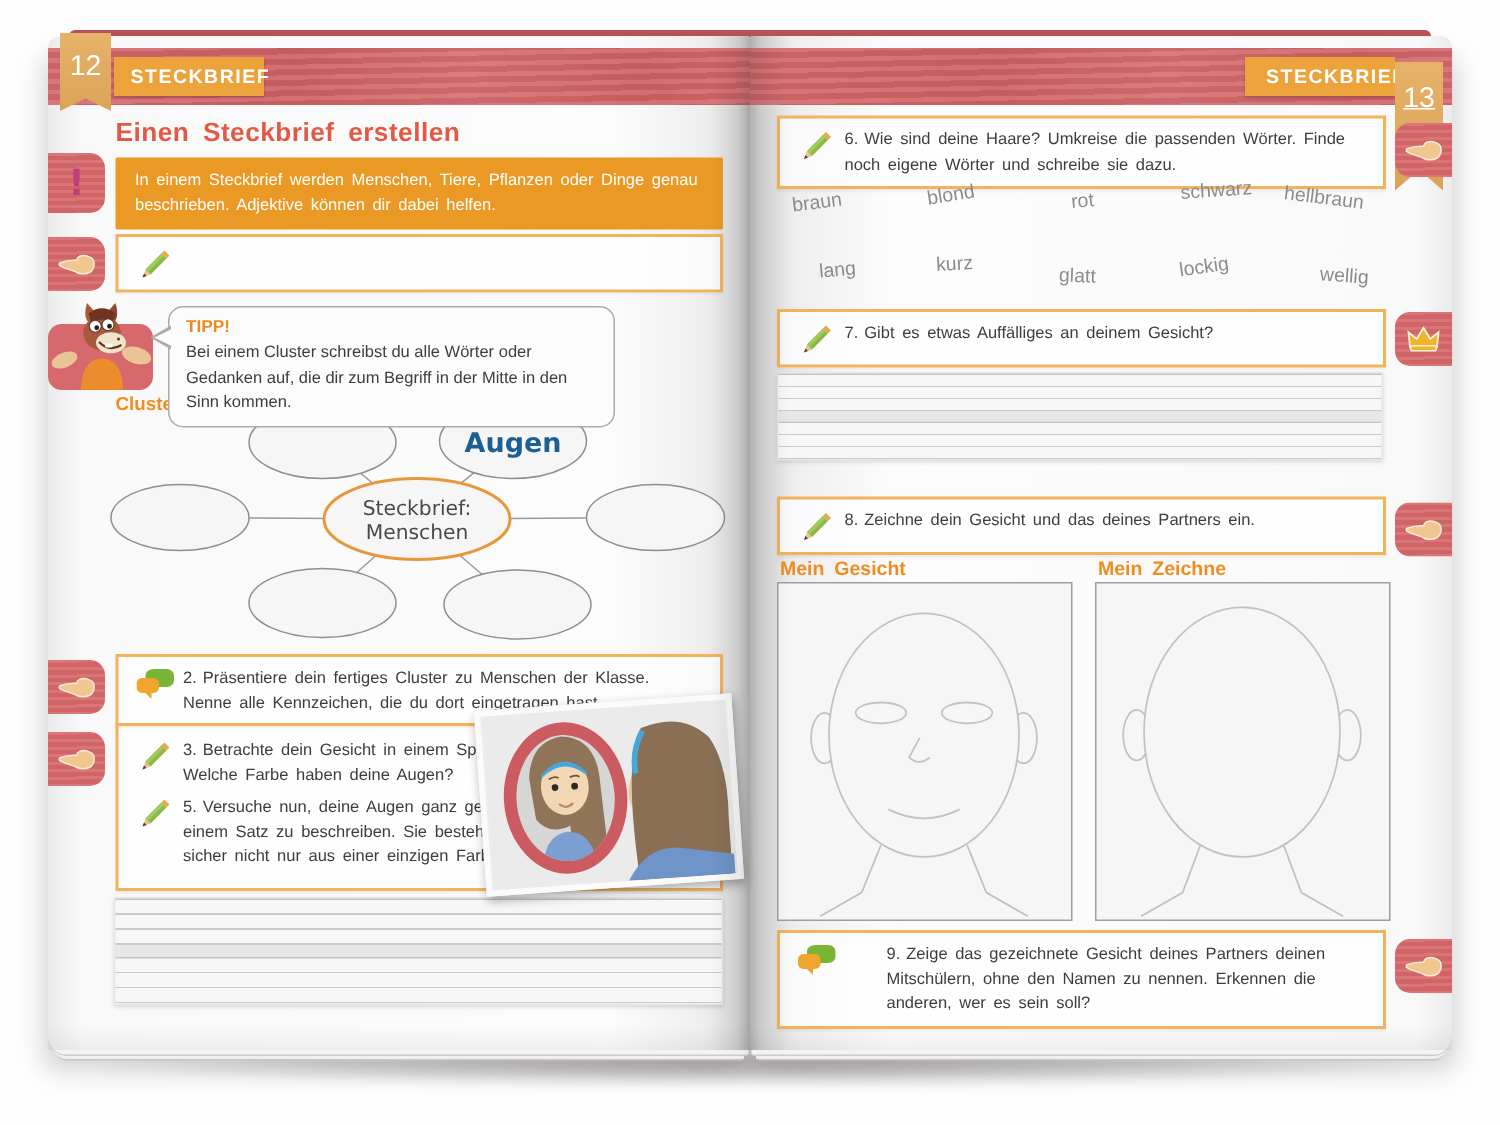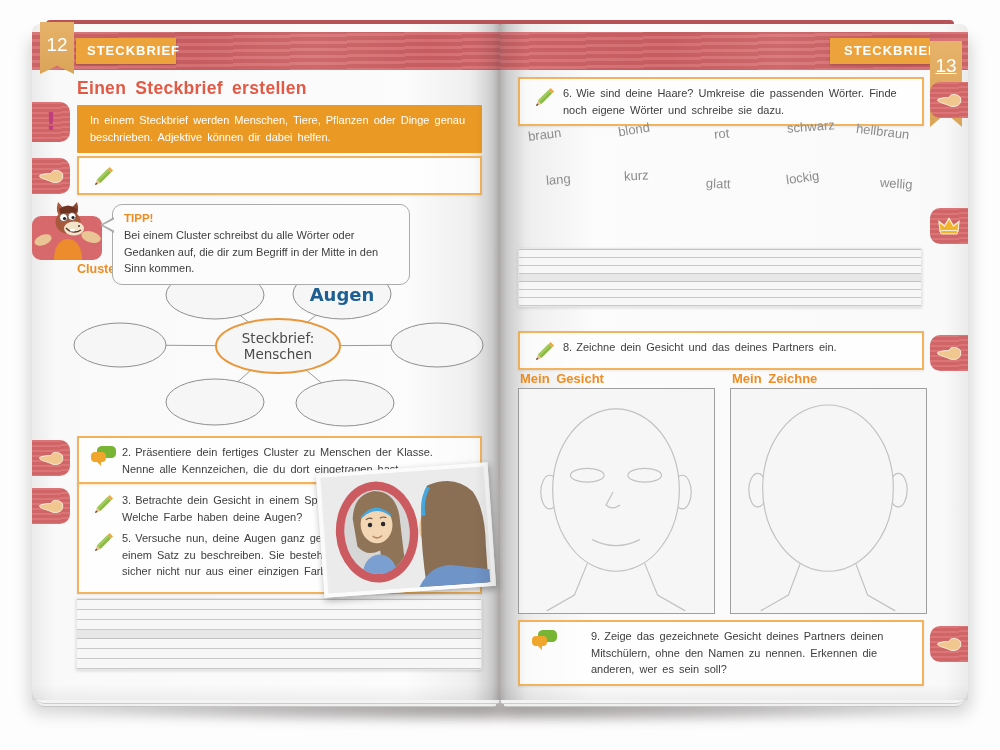--- a/index.html
+++ b/index.html
@@ -295,20 +295,32 @@
     <span class="word" style="left:206px;top:152px;transform:rotate(2deg);">glatt</span>
     <span class="word" style="left:286px;top:146px;transform:rotate(-8deg);">lockig</span>
     <span class="word" style="left:380px;top:152px;transform:rotate(4deg);">wellig</span>
 
     <div class="mtab mtab-r" style="top:184px;">
       <svg width="24" height="18" viewBox="0 0 24 18">
         <path d="M3,14.5 L2,4.5 L7.5,9 L12,1.5 L16.5,9 L22,4.5 L21,14.5 z" fill="#f2b42c" stroke="#fdf3dc" stroke-width="1.2"></path>
         <rect x="3.5" y="13.5" width="17" height="3.4" rx="1.4" fill="#f2b42c" stroke="#fdf3dc" stroke-width="1"></rect>
       </svg>
     </div>
+    <div class="task" style="left:18px;top:182px;width:406px;">
+      <span class="ticon">
+        <svg width="22" height="22" viewBox="0 0 22 22">
+          <polygon points="2,20 4,14.6 7.4,18" fill="#e9c28f"></polygon>
+            <polygon points="2,20 3,17.4 4.6,19" fill="#4a3b2a"></polygon>
+          <polygon points="4,14.6 14.6,4 18,7.4 7.4,18" fill="#8cb944"></polygon>
+          <polygon points="4,14.6 14.6,4 16.3,5.7 5.7,16.3" fill="#a3ca5f"></polygon>
+          <polygon points="14.6,4 16.6,2 20,5.4 18,7.4" fill="#e8a84a"></polygon>
+        </svg>
+      </span>
+      <span class="ttext"><span class="tnum">7.</span><span>Gibt es etwas Auffälliges an deinem Gesicht?</span></span>
+    </div>
 
     <div class="lines-wrap" style="left:18px;top:224px;width:404px;">
       <div class="ruled ruled-sm"></div>
       <div class="gap-sm"></div>
       <div class="ruled ruled-sm"></div>
     </div>
 
     <div class="mtab mtab-r" style="top:311px;">
       <svg width="26" height="16" viewBox="0 0 26 16">
         <path d="M2,7.2 C6,5.8 10,5.4 13,5.6 c0.3,-1.2 1.4,-2.8 3.4,-3.1 C19,2.1 23.8,3.3 24.5,6 c0.7,2.7 0,6.1 -2.6,7.5 c-2.6,1.4 -7,1.2 -9,0 c-2,-1.2 -8,-2.4 -10.9,-4.4 c-0.7,-0.5 -0.7,-1.5 0,-1.9 z" fill="#efc78f" stroke="#f8ecd8" stroke-width="1"></path>

